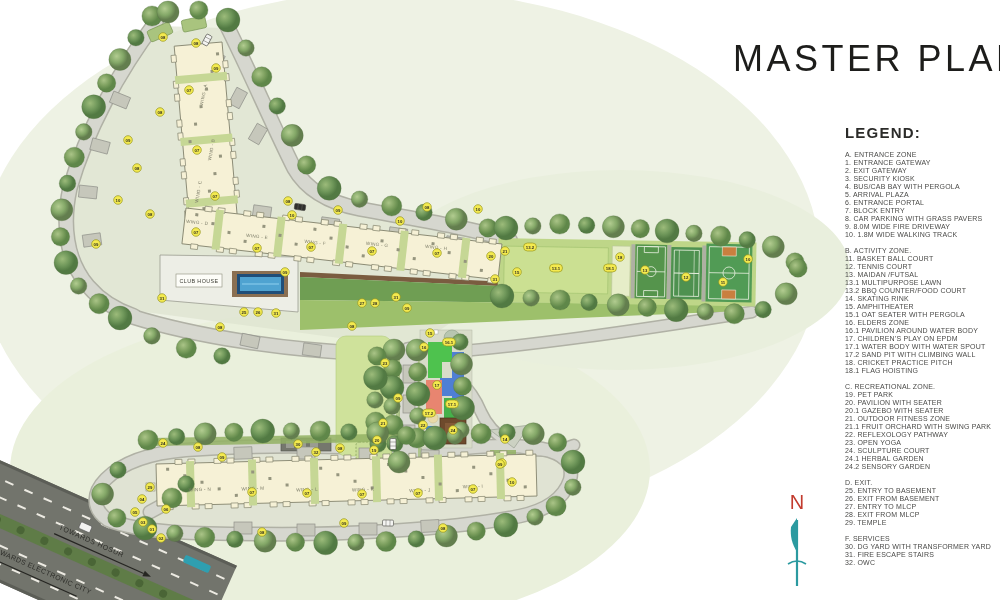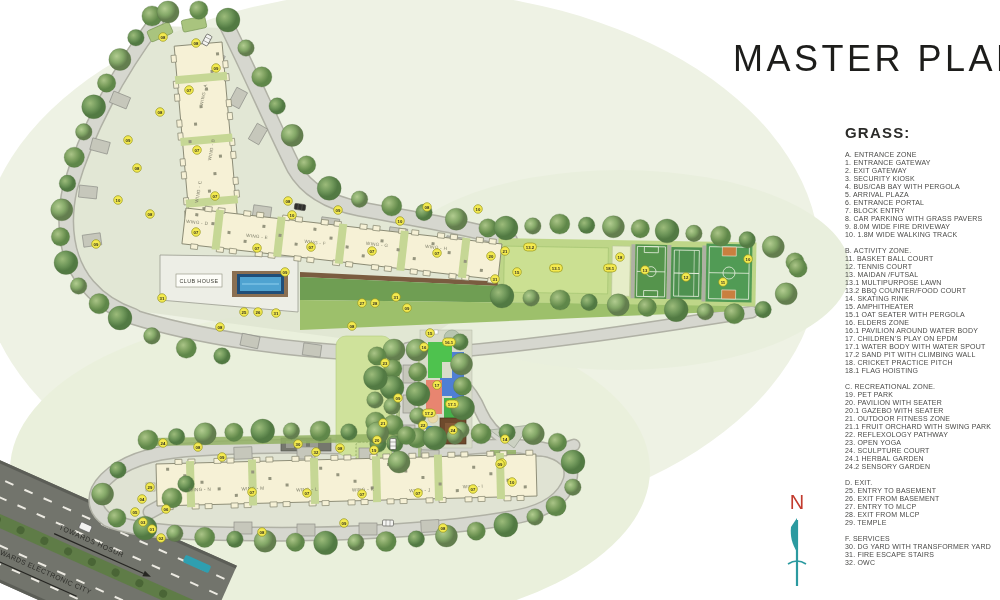--- a/index.html
+++ b/index.html
@@ -863,21 +863,21 @@
         <g>
           <circle cx="316" cy="452" r="4.3" fill="#f4ea4f" stroke="#97971f" stroke-width="0.7"></circle>
           <text x="316" y="453.6" font-size="4.3" font-weight="bold" fill="#2e2e20" text-anchor="middle">32</text>
         </g>
       </g>
 </svg>
 
 <div class="title">MASTER PLAN</div>
 
 <div class="legend">
-  <div class="legend-heading">GRASS:</div>
+  <div class="legend-heading">LEGEND:</div>
   <div id="legend-list">
         <div class="legend-section">
           <div class="legend-line">A.  ENTRANCE ZONE</div>
           <div class="legend-line">1. ENTRANCE GATEWAY</div>
           <div class="legend-line">2. EXIT GATEWAY</div>
           <div class="legend-line">3. SECURITY KIOSK</div>
           <div class="legend-line">4. BUS/CAB BAY WITH PERGOLA</div>
           <div class="legend-line">5. ARRIVAL PLAZA</div>
           <div class="legend-line">6. ENTRANCE PORTAL</div>
           <div class="legend-line">7. BLOCK ENTRY</div>

